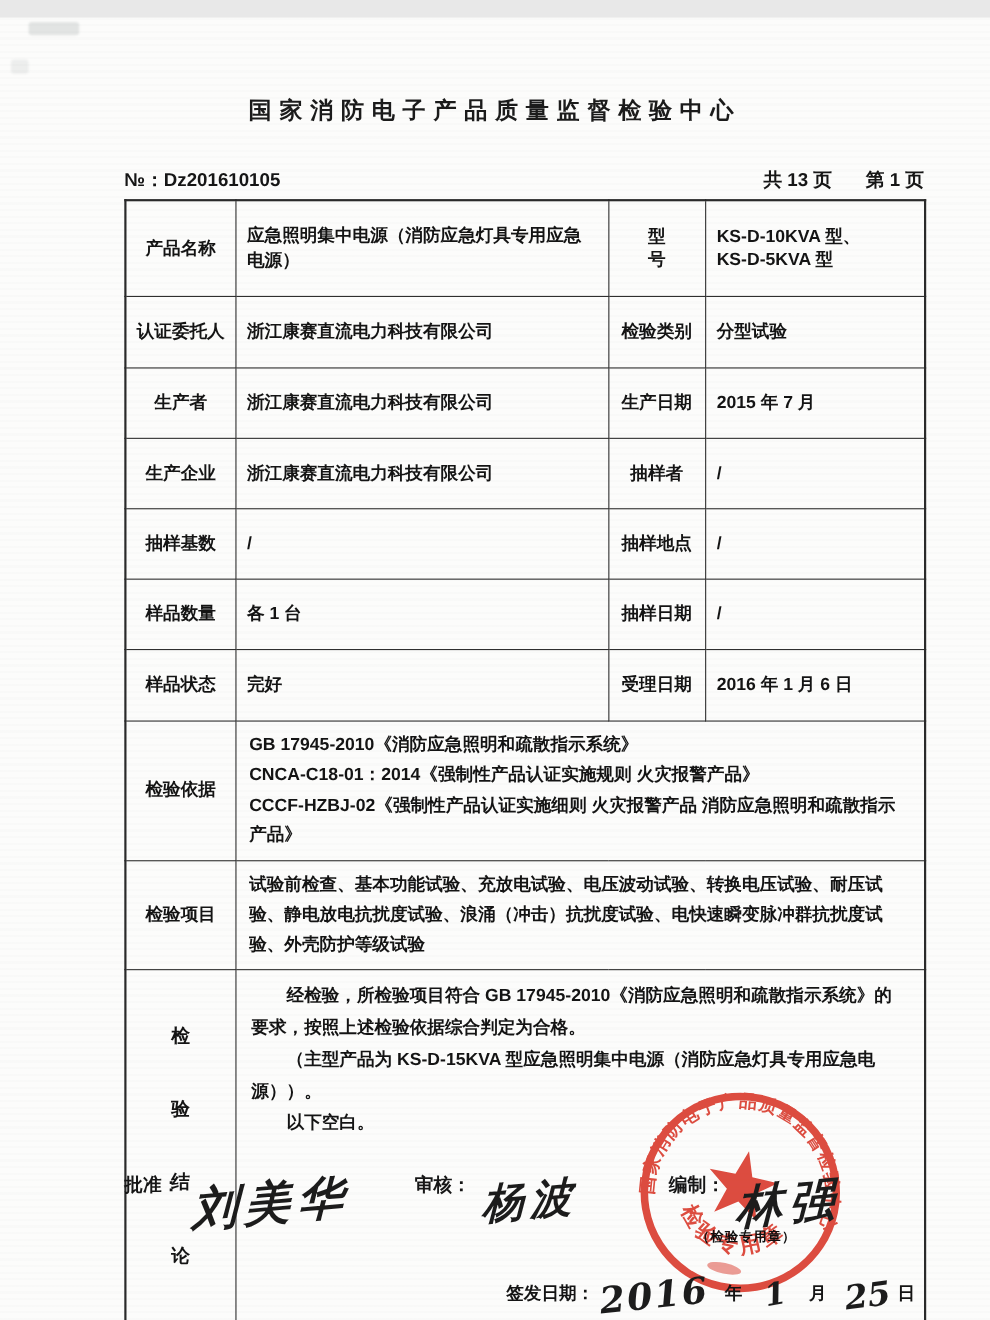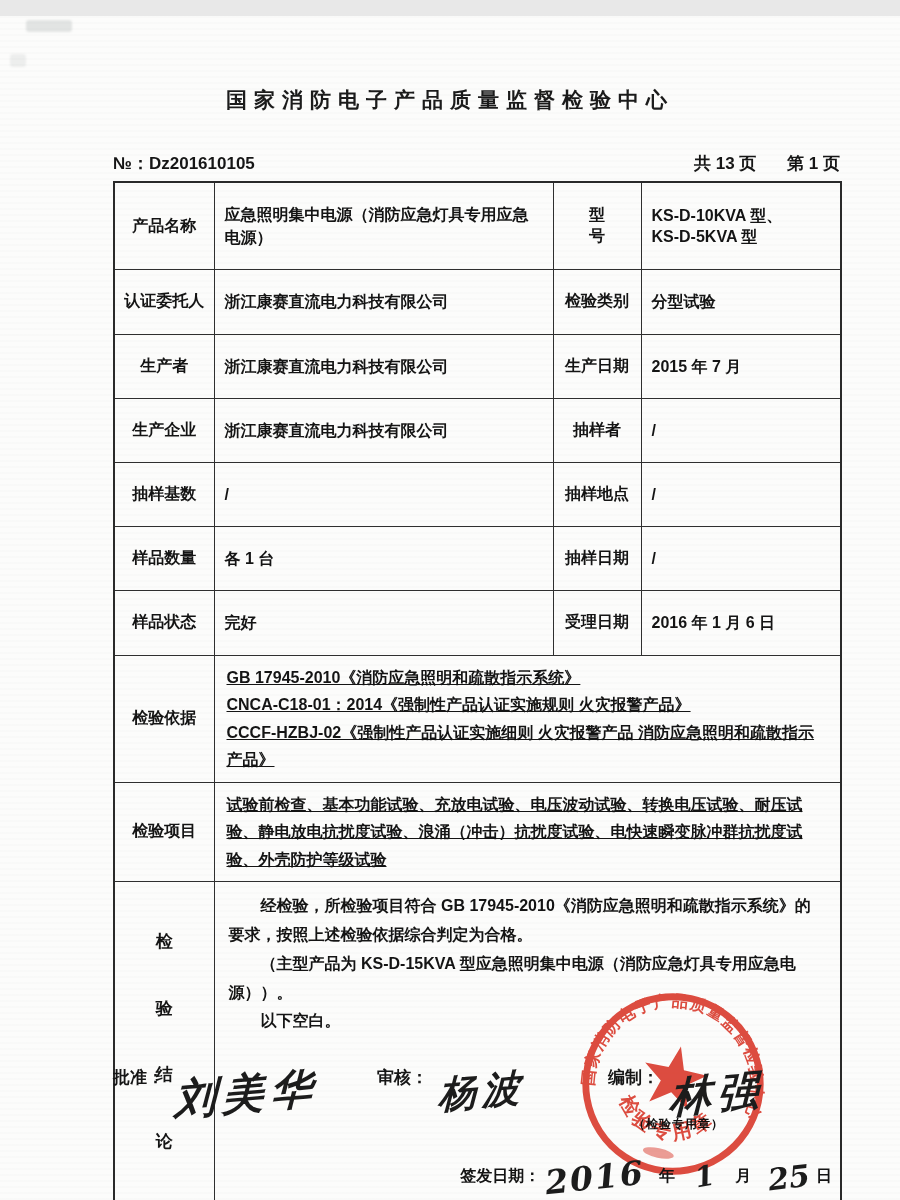--- a/index.html
+++ b/index.html
@@ -43,21 +43,21 @@
     border:1.5px solid #2f2f2f;
     font-size:16px; font-weight:600; color:#141414;
     vertical-align:middle;
   }
   table.report tr.last-row td { border-bottom:3px solid #222; }
   td.lbl { text-align:center; padding:10px 3px; }
   td.val { padding:20px 10px; line-height:1.45; }
   td.model-lbl { padding:2px 14px; }
   .model-inner { display:flex; justify-content:space-between; }
   .two-line div { line-height:1.35; }
-  .multiline { padding:8px 12px 8px 12px !important; line-height:1.72 !important;text-decoration:underline; }
+  .multiline { padding:8px 12px 8px 12px !important; line-height:1.72 !important; }
   .multiline div { line-height:1.72; }
 
   .concl-cell { position:relative; vertical-align:top !important; }
   .concl-label {
     display:flex; flex-direction:column; justify-content:space-around;
     align-items:center; height:100%; min-height:318px; padding:26px 0;
     font-size:17px; font-weight:700;
   }
   .concl-body { position:relative; height:318px; padding:10px 14px 0 14px; }
   .concl-body p { text-indent:2em; line-height:1.8; font-size:16px; font-weight:600; }

